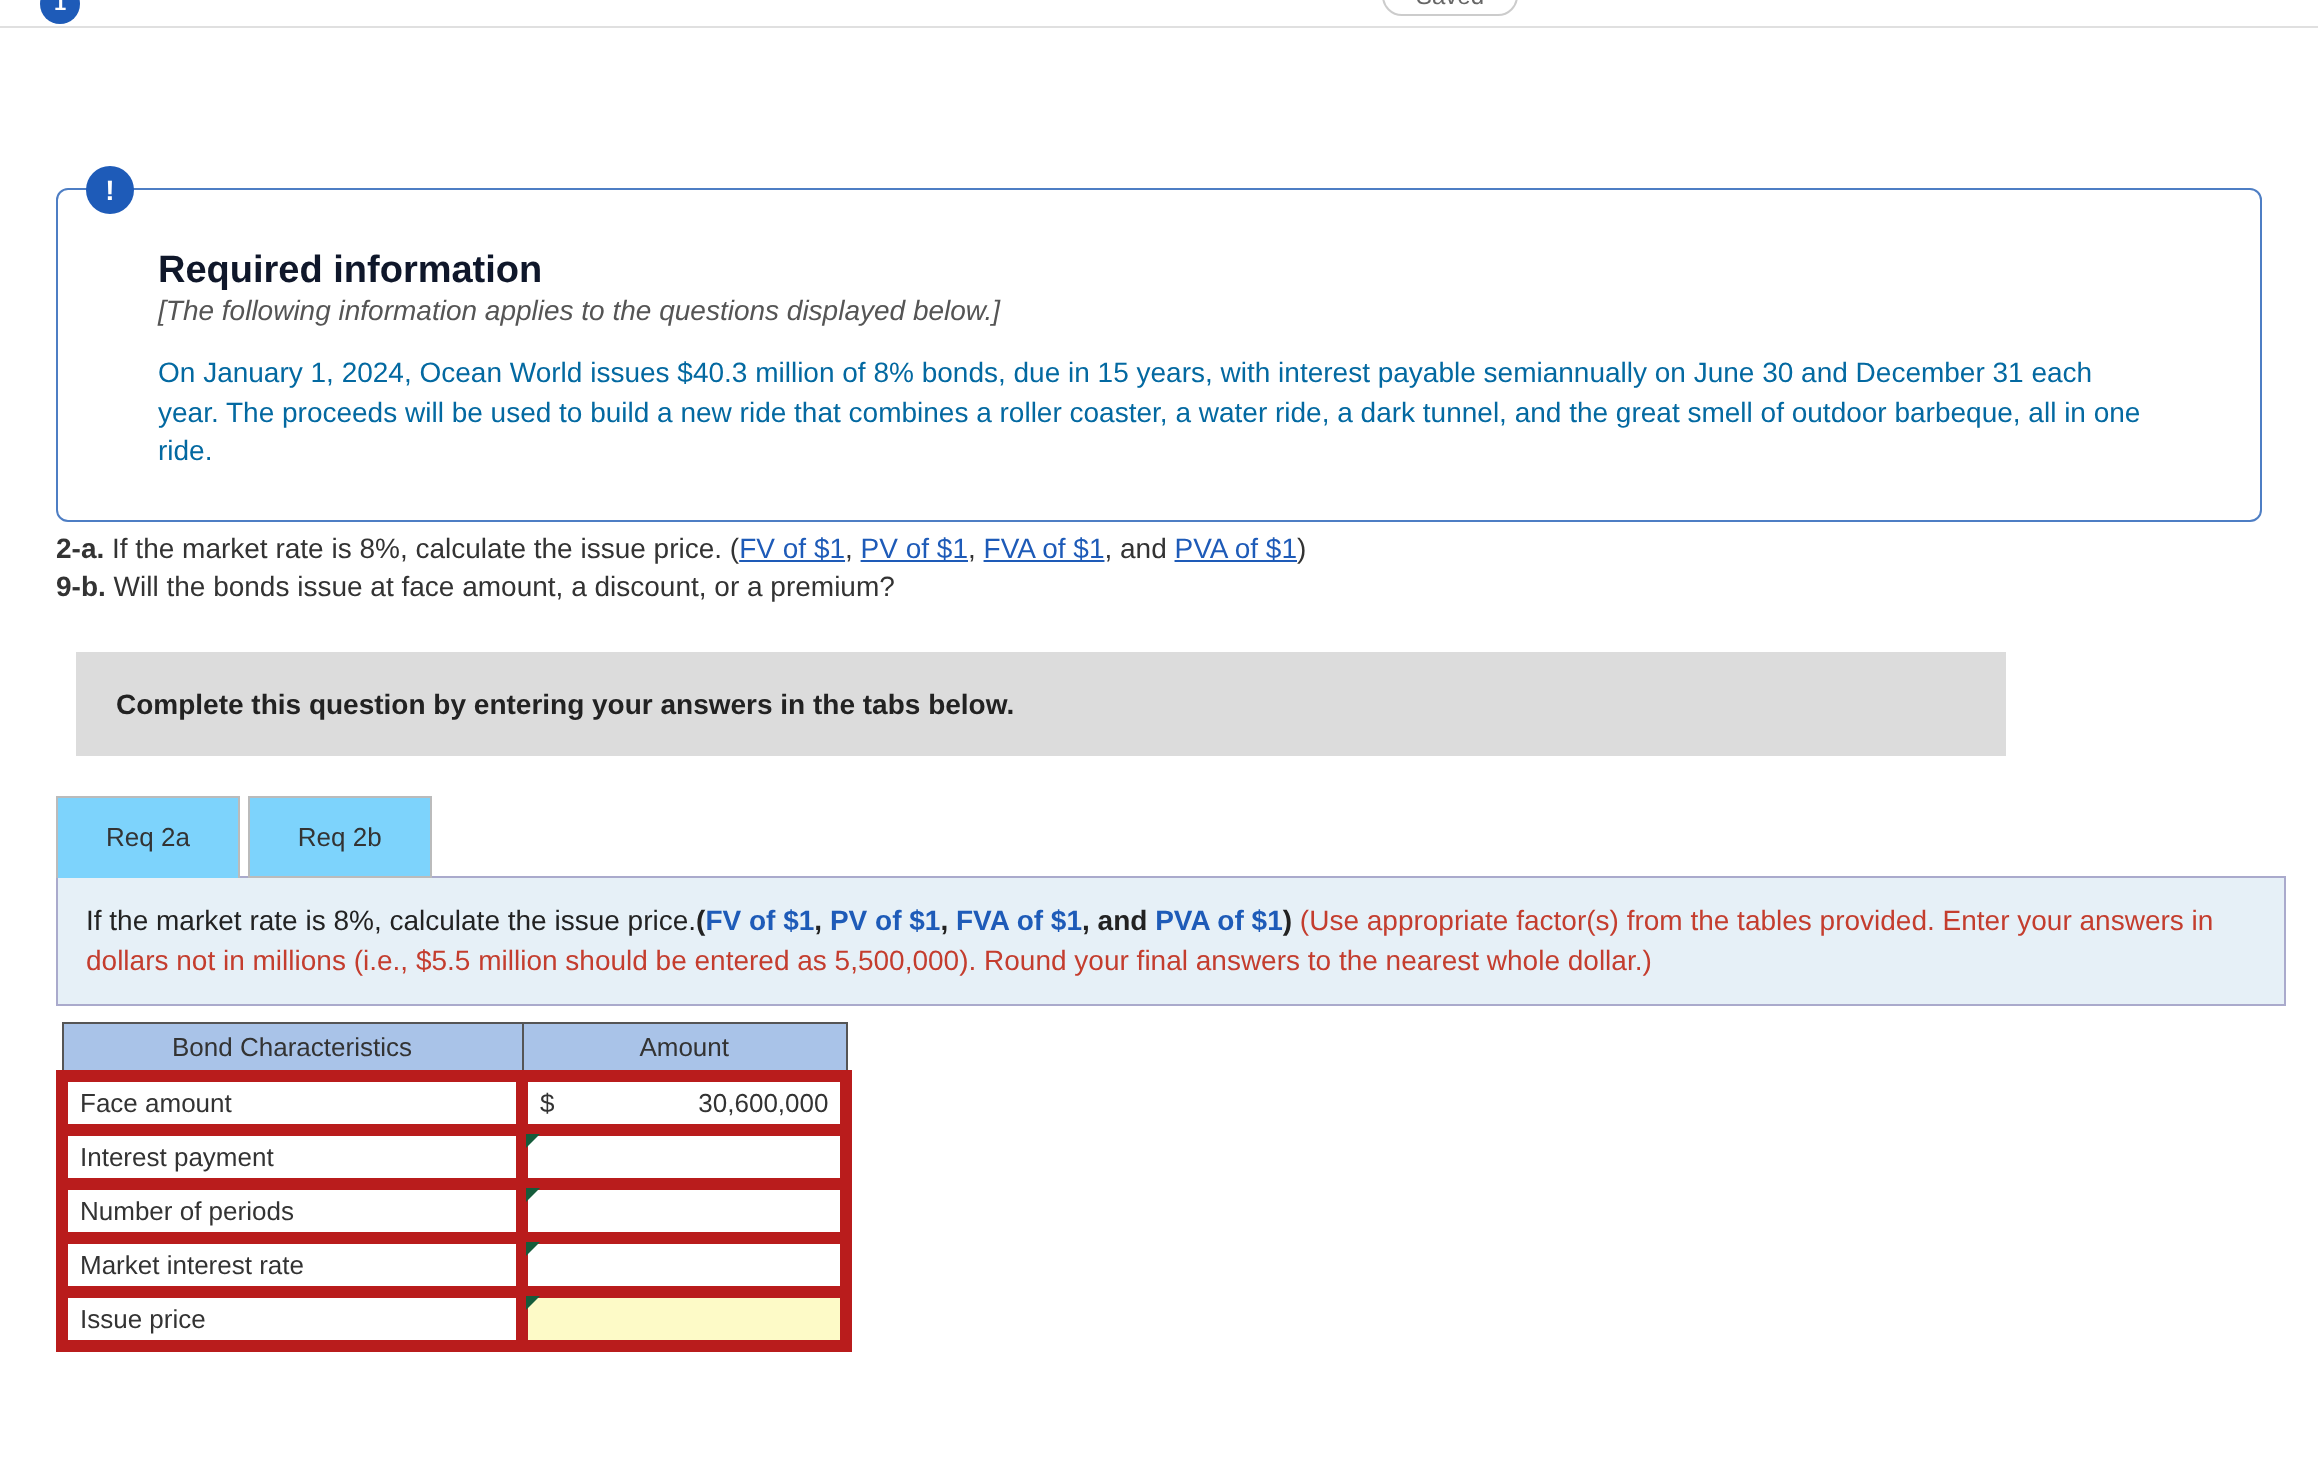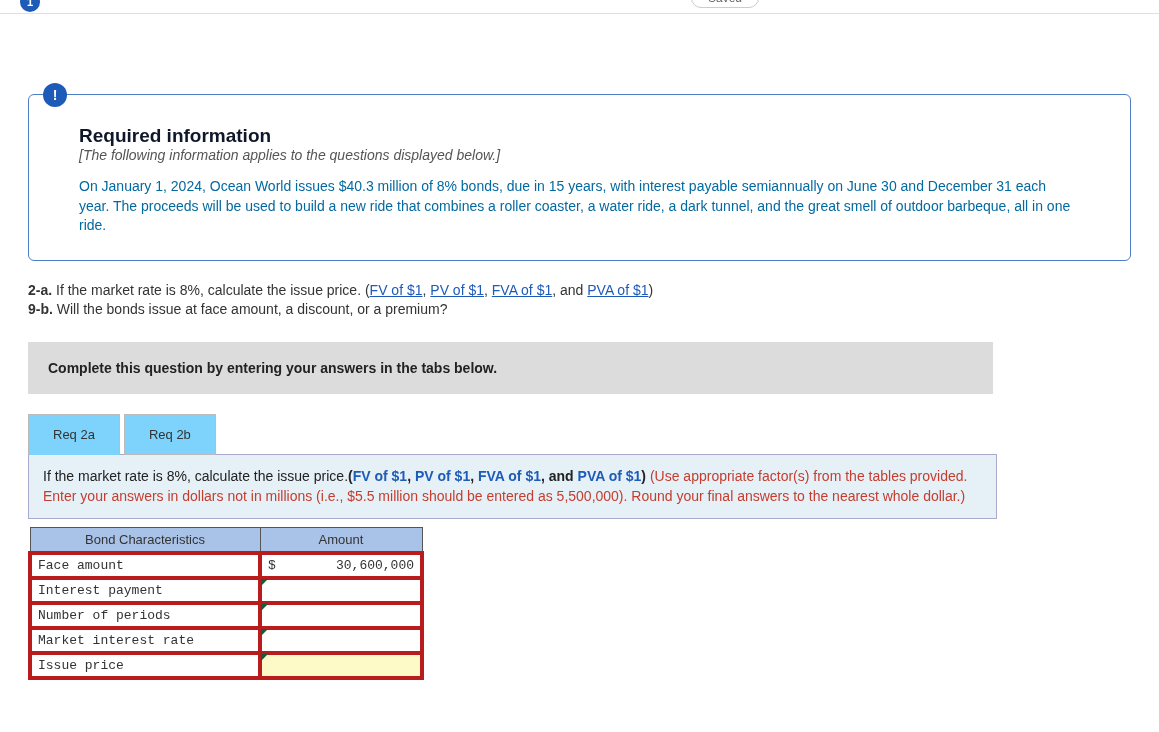--- a/index.html
+++ b/index.html
@@ -78,39 +78,40 @@
     .italic-note {
       font-style: italic;
       color: #555;
       margin-bottom: 14px;
     }
     .body-text {
       color: #0369a1;
       line-height: 1.4;
     }
     .question-block {
-      margin-top: 20px;
+      margin-top: 4px;
       color: #333;
       line-height: 1.4;
     }
     .question-block .q-label {
       font-weight: bold;
     }
     .link {
       color: #1e5bb8;
       text-decoration: underline;
       cursor: pointer;
     }
     .instruction-bar {
       background: #dcdcdc;
       padding: 18px 20px;
       margin-top: 22px;
       font-weight: bold;
       color: #222;
       width: 965px;
+      margin-left: 10px;
     }
     .tabs {
       display: flex;
       margin-top: 20px;
     }
     .tab {
       border: 1px solid #bbb;
       padding: 12px 24px;
       font-size: 13px;
       color: #333;
@@ -121,21 +122,21 @@
     .tab.active {
       border-bottom: none;
       position: relative;
       z-index: 2;
     }
     .tab-content {
       background: #e6f0f7;
       border: 1px solid #aac;
       padding: 12px 14px;
       margin-top: -1px;
-      width: 969px;
+      width: 1115px;
       line-height: 1.4;
     }
     .tab-content .black-text {
       color: #222;
     }
     .tab-content .bold-black {
       color: #222;
       font-weight: bold;
     }
     .tab-content .bold-blue {
@@ -151,25 +152,24 @@
     }
     .answer-table th {
       background: #a9c3e8;
       border: 1px solid #555;
       padding: 4px 8px;
       font-size: 13px;
       text-align: center;
       font-weight: normal;
     }
     .answer-table td {
-      border: 4px solid #b91c1c;
+      border: 6px solid #b91c1c;
       padding: 3px 6px;
       font-size: 13px;
       height: 22px;
-      font-family: Liberation Mono, monospace;
     }
     .answer-table td.label {
       width: 230px;
     }
     .answer-table td.currency {
       width: 22px;
       border-right: none;
       text-align: center;
     }
     .answer-table td.amount {

